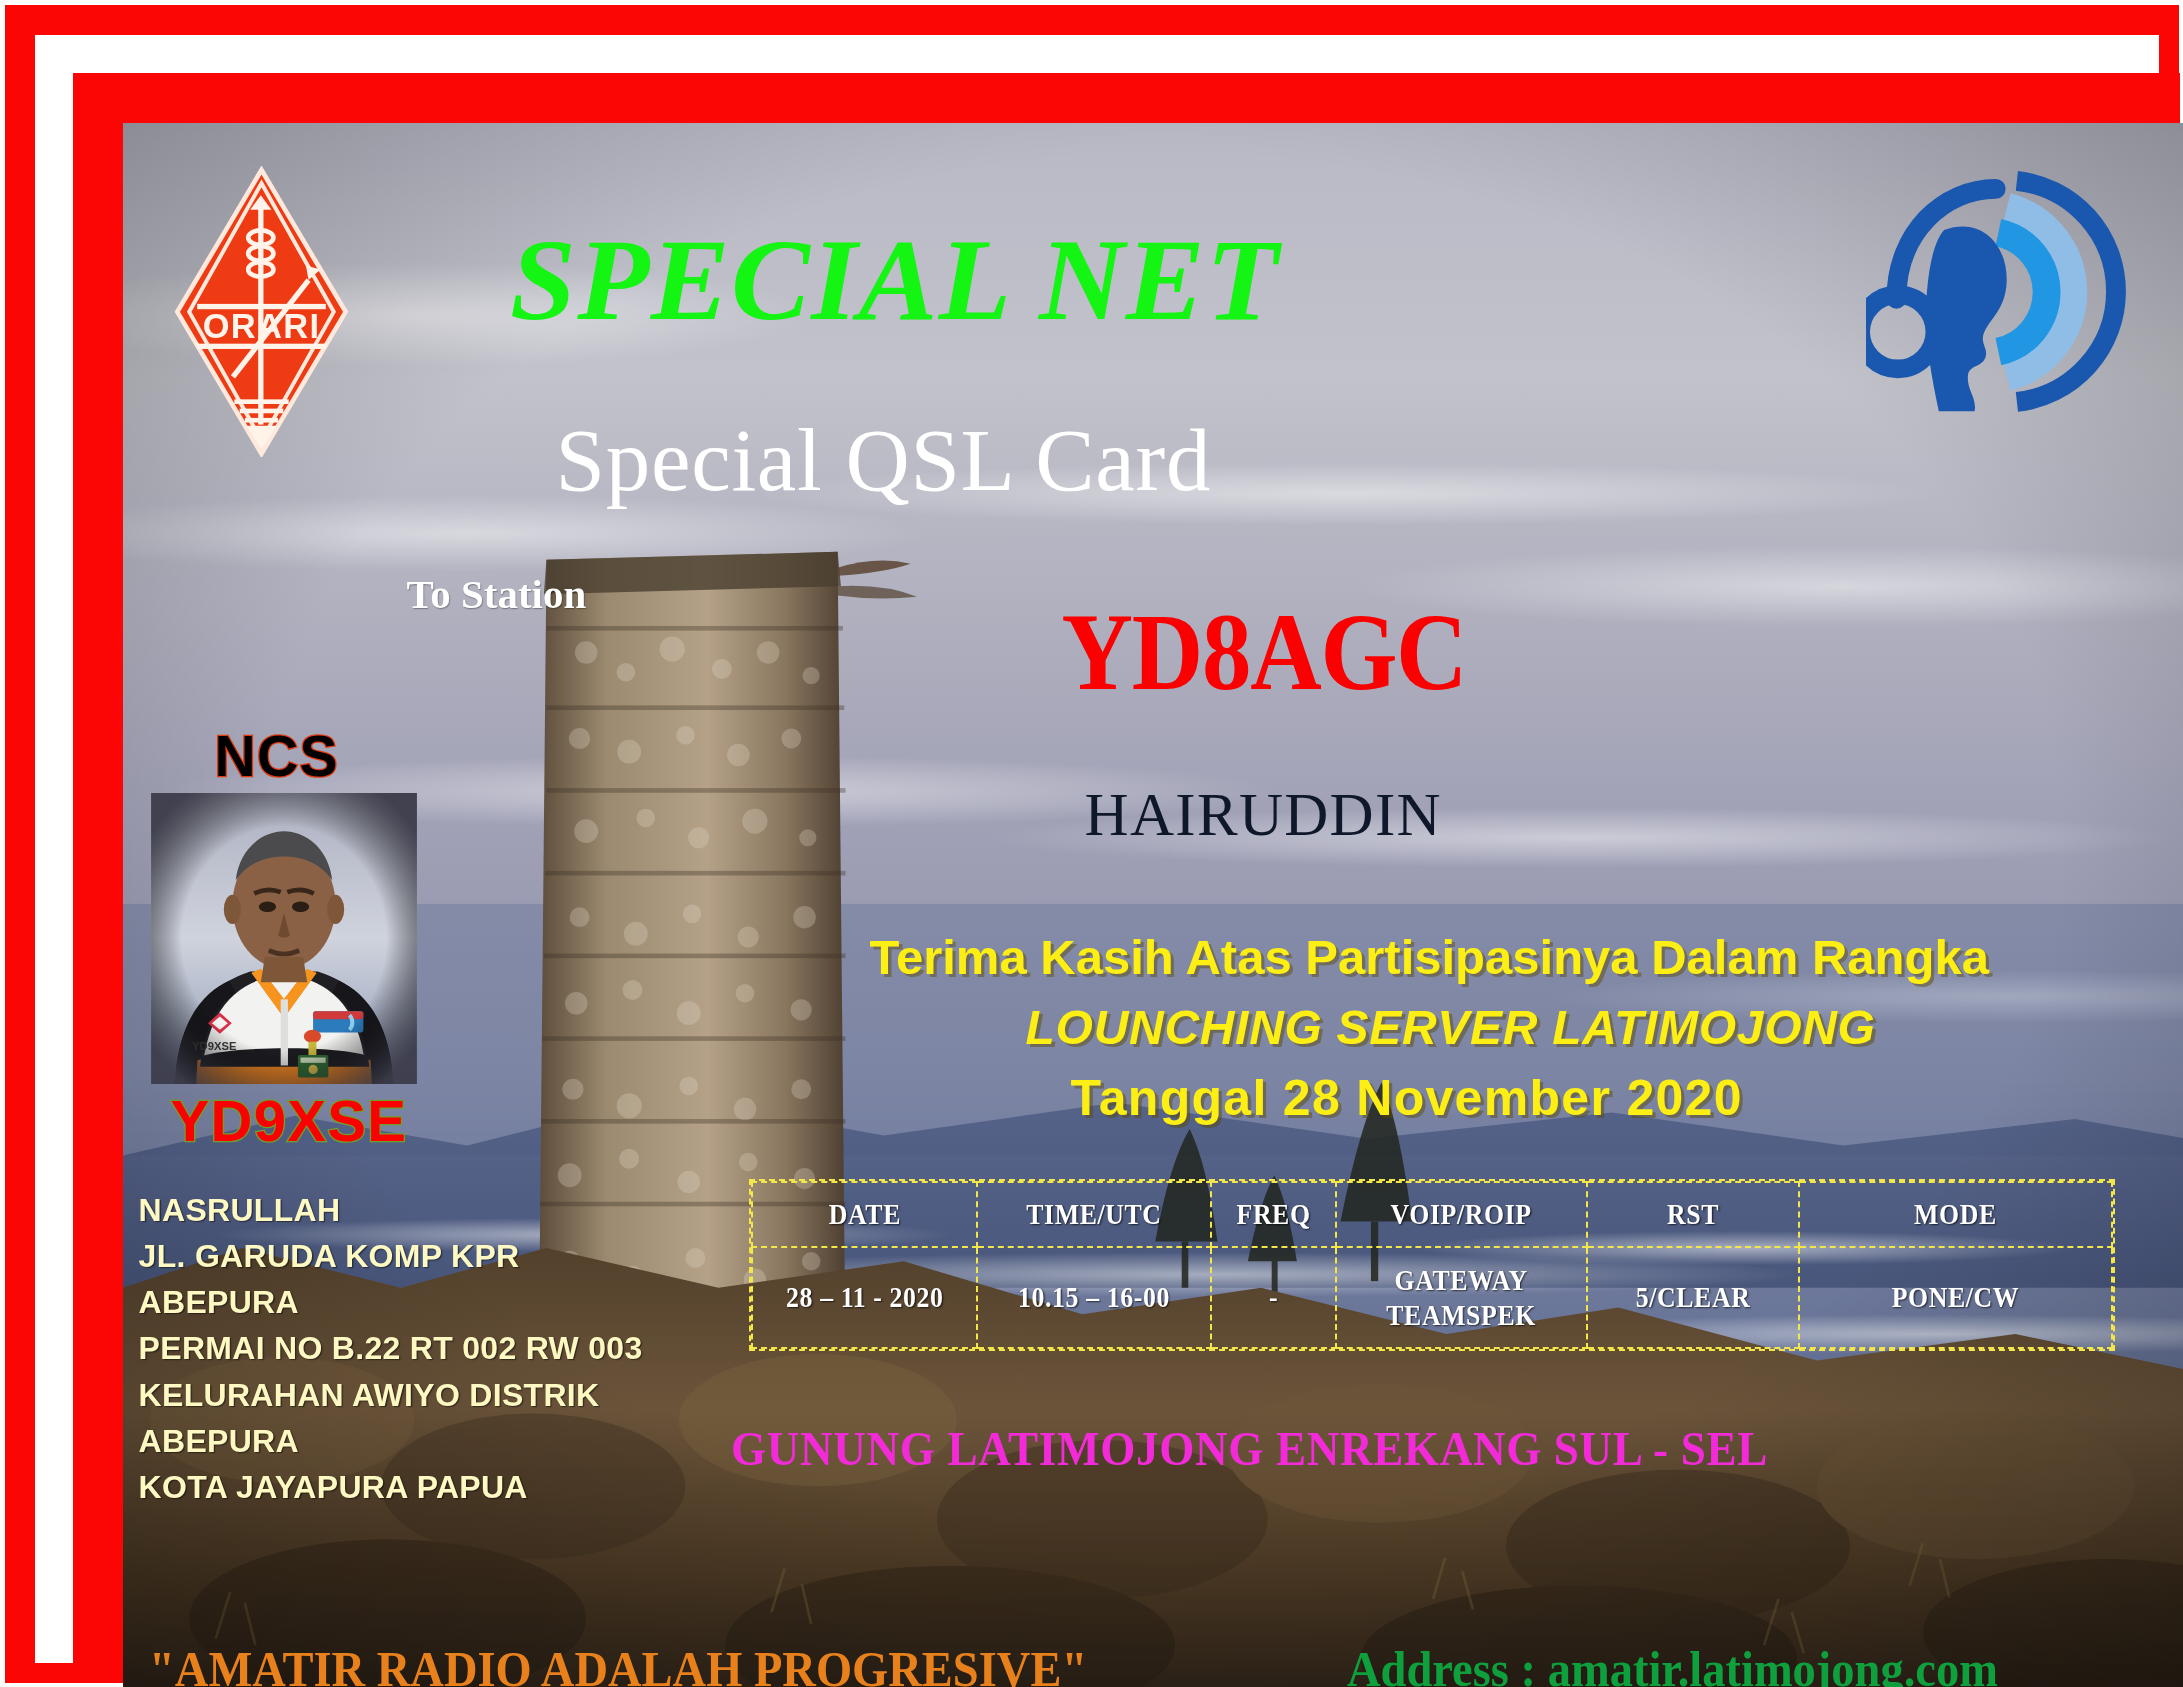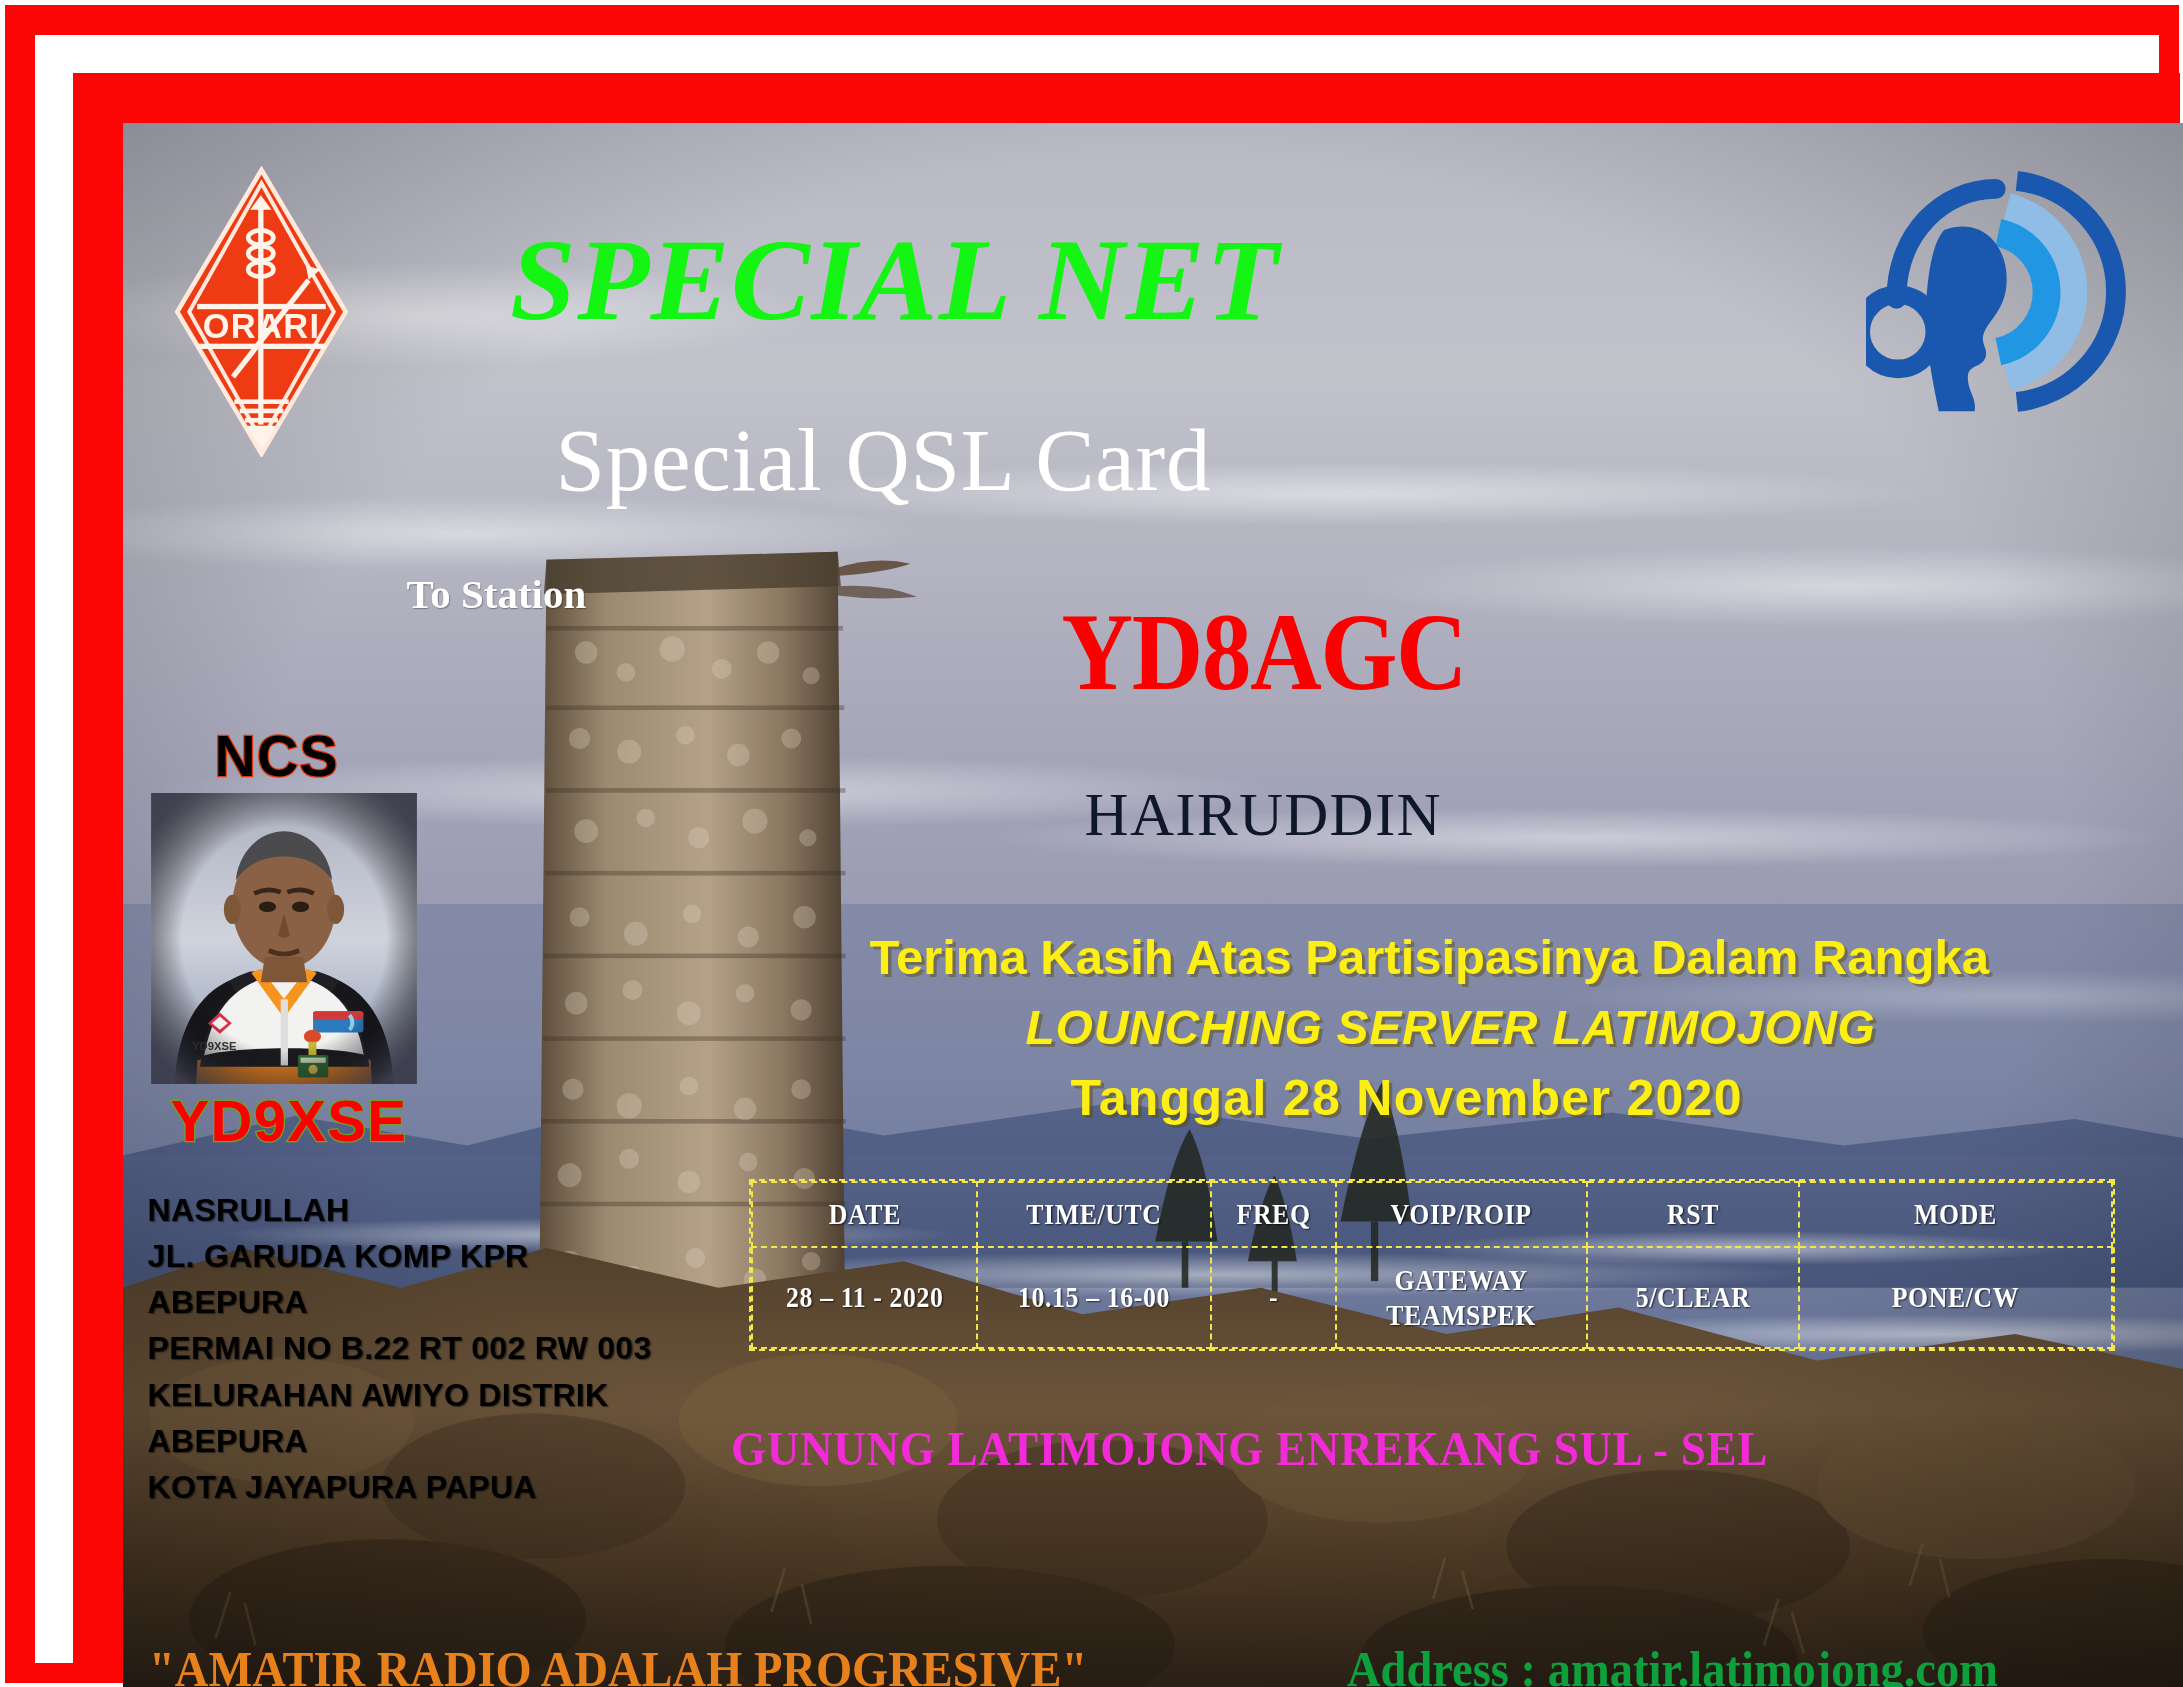--- a/index.html
+++ b/index.html
@@ -48,23 +48,23 @@
   #ncs-label{left:142px;top:655px;font-size:57px;font-weight:bold;color:#000000;
         font-family:"Liberation Sans",sans-serif;letter-spacing:1.3px;
         -webkit-text-stroke:2.6px #e03a10;paint-order:stroke fill;}
   #ncs-photo{position:absolute;left:78px;top:720px;width:266px;height:291px;overflow:hidden;}
   #ncs-photo svg{display:block;width:100%;height:100%;}
   #ncs-call{left:98px;top:1019px;font-size:58px;font-weight:bold;color:#fb0000;
         font-family:"Liberation Sans",sans-serif;letter-spacing:1.3px;
         -webkit-text-stroke:2.6px #6ea12a;paint-order:stroke fill;}
 
   #address-block{position:absolute;left:66px;top:1119px;}
-  #address-block .aline{font-size:32px;font-weight:bold;color:#000000;letter-spacing:0.3px;
+  #address-block .aline{font-size:32px;font-weight:bold;color:#fef9c3;letter-spacing:0.3px;
         font-family:"Liberation Sans Narrow","Liberation Sans",sans-serif;
-        margin-bottom:9.3px;white-space:nowrap;text-shadow:1.3px 1.3px 1.3px rgba(0,0,0,.5);margin-left:9px;}
+        margin-bottom:9.3px;white-space:nowrap;text-shadow:1.3px 1.3px 1.3px rgba(0,0,0,.5);}
 
   
   #log-table{position:absolute;left:676px;top:1106px;width:1366px;height:172px;
         border:2.6px dashed #f2e64b;box-sizing:border-box;}
   #log-table table{width:100%;height:100%;border-collapse:collapse;table-layout:fixed;}
   #log-table th,#log-table td{border:2px dashed #f2e64b;color:#ffffff;text-align:center;
         font-family:"Liberation Serif",serif;font-weight:bold;vertical-align:middle;
         text-shadow:1.3px 1.3px 2px rgba(0,0,0,.65);}
   #log-table th{font-size:30px;height:61px;letter-spacing:0.7px;transform:scaleX(.86);}
   #log-table td{font-size:30px;letter-spacing:0.7px;transform:scaleX(.86);line-height:1.18;}

